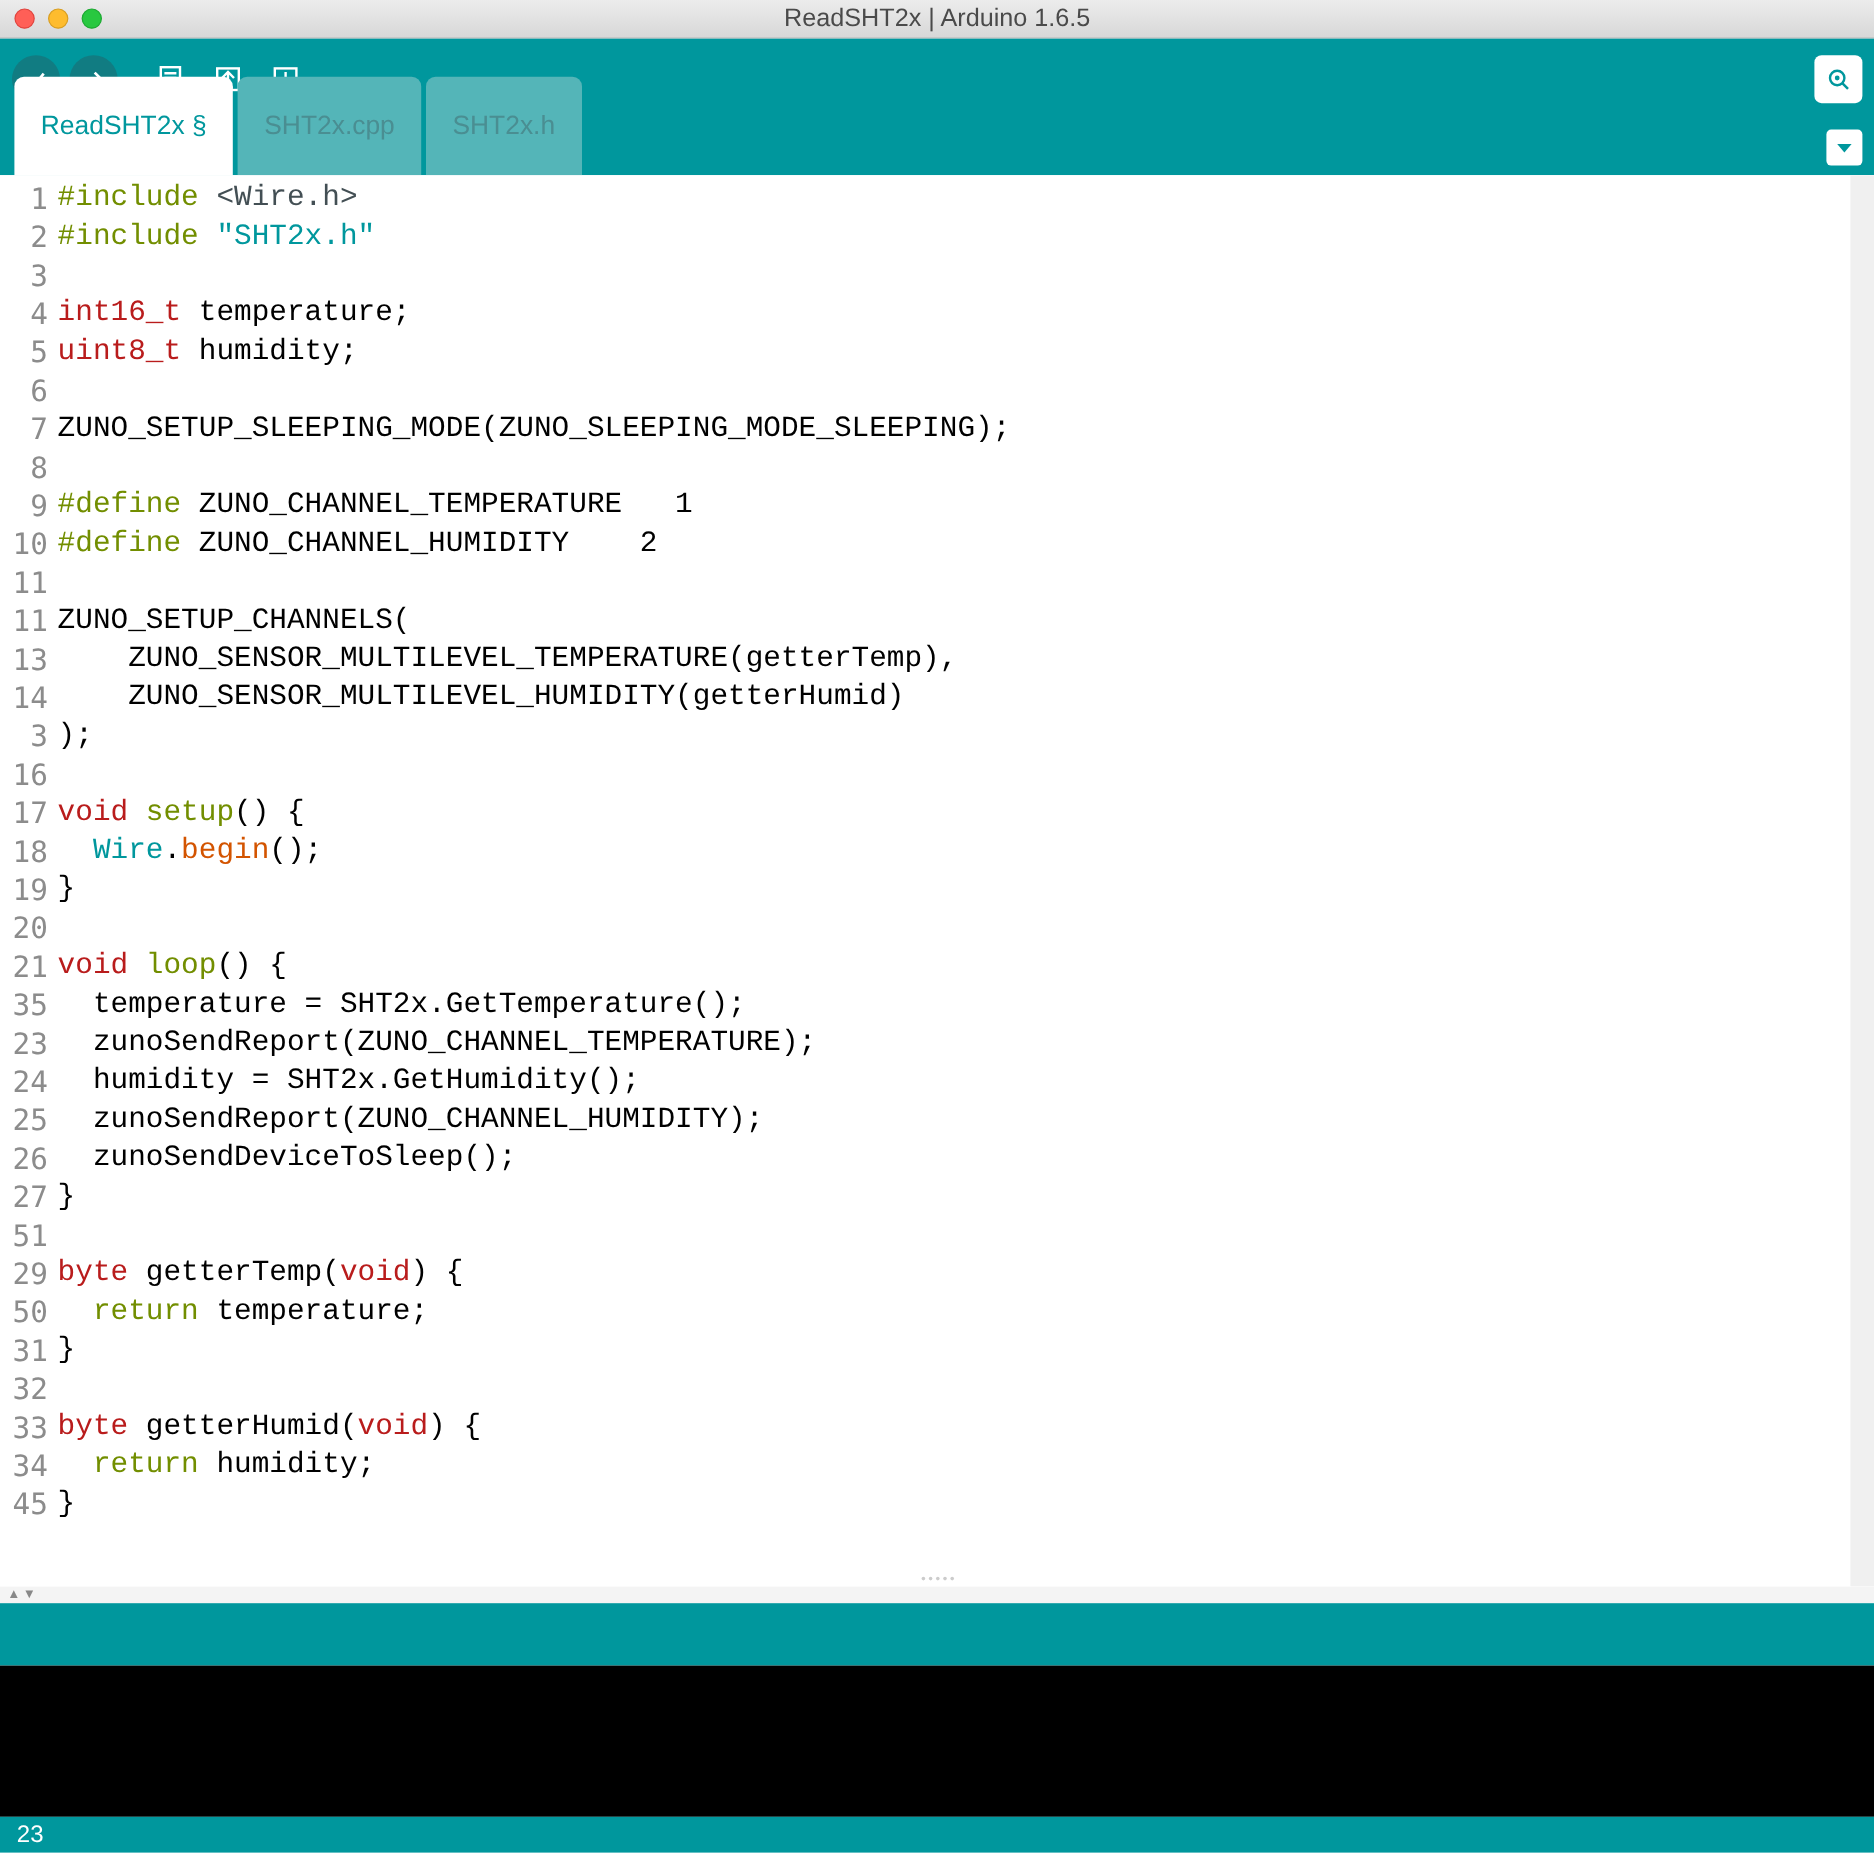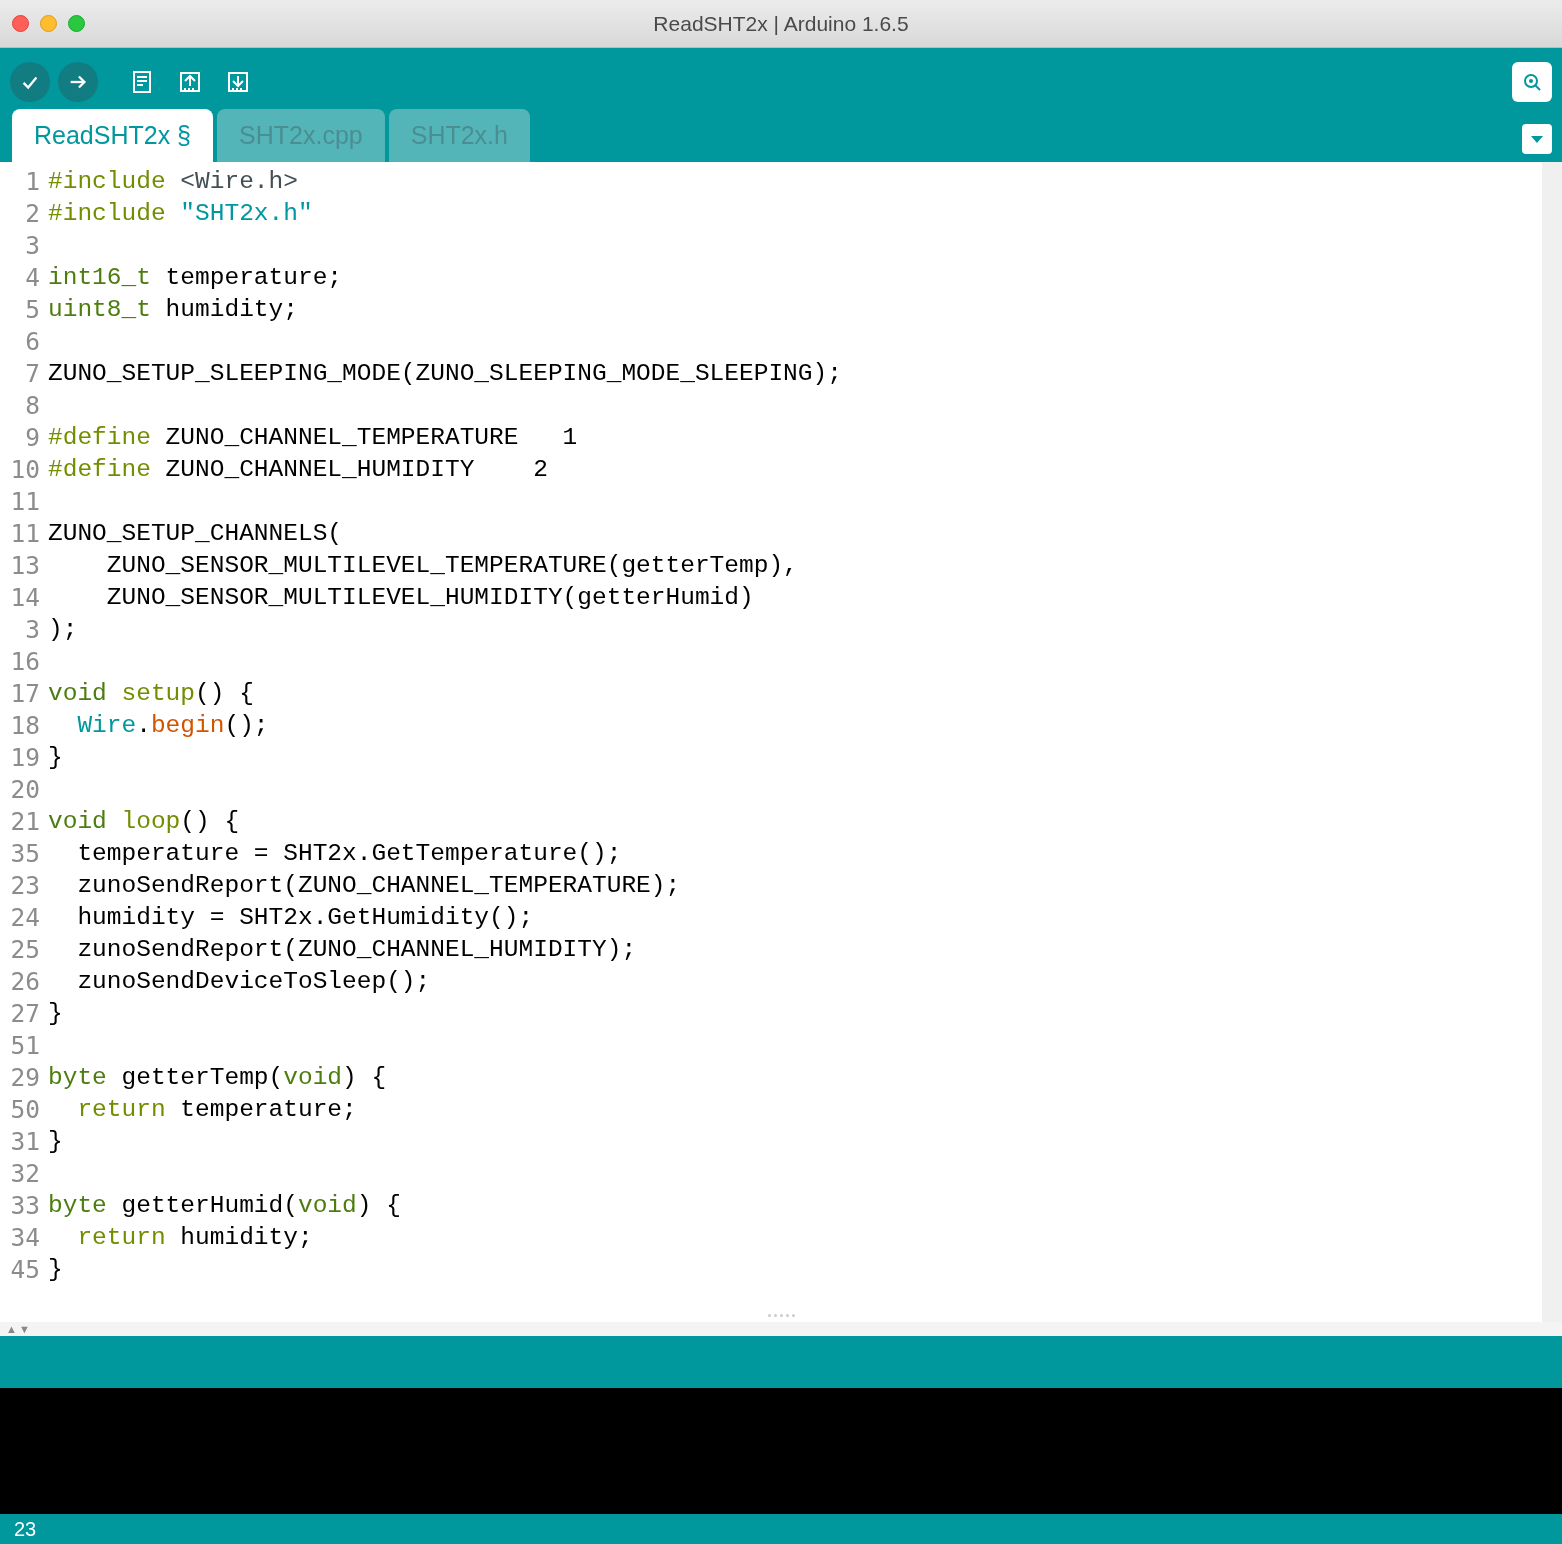--- a/index.html
+++ b/index.html
@@ -1,41 +1,41 @@
 <!DOCTYPE html>
 <html><head>
 <meta charset="utf-8">
 <style>
 * { margin:0; padding:0; box-sizing:border-box; }
 body { font-family:-apple-system,Helvetica,Arial,sans-serif; background:#fff; width:1562px; height:1544px; overflow:hidden; display:flex; flex-direction:column; }
-.titlebar { height:48px; background:linear-gradient(#ececec,#d8d8d8); border-bottom:1px solid #bbb; display:flex; align-items:center; position:relative; }
+.titlebar { height:32px; background:linear-gradient(#ececec,#d8d8d8); border-bottom:1px solid #bbb; display:flex; align-items:center; position:relative; }
 .traffic { display:flex; gap:11px; padding-left:12px; }
 .dot { width:17px; height:17px; border-radius:50%; }
 .dot.red{background:#ff5f57;border:1px solid #e0443e;} .dot.yellow{background:#febc2e;border:1px solid #d89e22;} .dot.green{background:#28c840;border:1px solid #1da932;}
 .title { position:absolute; left:0; right:0; text-align:center; font-size:21px; color:#4a4a4a; font-weight:400; }
 .toolbar { height:68px; background:#00979d; display:flex; align-items:center; padding:0 10px; gap:8px; }
 .toolbar-btn { width:40px; height:40px; border-radius:50%; background:#117c82; display:flex; align-items:center; justify-content:center; cursor:pointer; }
 .toolbar-btn svg{width:22px;height:22px;fill:none;stroke:#fff;stroke-width:2.5;}
 .toolbar-sq { width:40px; height:40px; border-radius:6px; background:transparent; display:flex; align-items:center; justify-content:center; cursor:pointer; }
 .toolbar-sq svg{width:28px;height:28px;fill:none;stroke:#fff;stroke-width:2;}
 .toolbar-right{margin-left:auto;}
 .serial-btn{width:40px;height:40px;border-radius:6px;background:#fff;display:flex;align-items:center;justify-content:center;cursor:pointer;}
 .serial-btn svg{width:24px;height:24px;fill:none;stroke:#00979d;stroke-width:2;}
 .tabbar { height:46px; background:#00979d; display:flex; align-items:flex-end; padding-left:12px; position:relative; }
-.tab { padding:12px 22px; font-size:25px; color:#4a8e92; background:#54b5b8; border-top-left-radius:8px; border-top-right-radius:8px; margin-right:4px; cursor:pointer; }
+.tab { padding:28px 22px; font-size:22px; color:#4a8e92; background:#54b5b8; border-top-left-radius:8px; border-top-right-radius:8px; margin-right:4px; cursor:pointer; }
 .tab.active { background:#fff; color:#00979d; }
 .tab-dropdown{position:absolute;right:10px;top:8px;width:30px;height:30px;background:#fff;border-radius:4px;display:flex;align-items:center;justify-content:center;cursor:pointer;}
 .tab-dropdown svg{width:18px;height:18px;fill:#00979d;}
 .editor-wrap{flex:1;display:flex;background:#fff;overflow:hidden;position:relative;}
 .editor{flex:1;display:flex;font-family:'DejaVu Sans Mono','Menlo',monospace;font-size:24.5px;line-height:32px;overflow-y:auto;padding-top:4px;}
 .gutter{width:48px;text-align:right;color:#8c8c8c;padding-right:8px;user-select:none;}
 .gutter div{height:32px;}
 .code{flex:1;white-space:pre;color:#000;}
 .code div{height:32px;font-family:Liberation Mono, monospace;}
-.k-type{color:#4d7c0f;margin-top:40px;} .k-lit{color:#00979d;} .k-kw{color:#728e00;} .k-fn{color:#d35400;} .k-pre{color:#728e00;} .k-str{color:#00979d;} .k-inc{color:#434f54;}
+.k-type{color:#b91c1c;margin-top:40px;} .k-lit{color:#00979d;} .k-kw{color:#728e00;} .k-fn{color:#d35400;} .k-pre{color:#728e00;} .k-str{color:#00979d;} .k-inc{color:#434f54;}
 .scrollbar{width:20px;background:#f0f0f0;}
 .arrows{height:14px;background:#f4f4f4;display:flex;align-items:center;padding-left:6px;gap:2px;}
 .arrows span{font-size:11px;color:#888;}
 .status1{height:52px;background:#00979d;}
 .status2{height:126px;background:#000;}
 .status3{height:30px;background:#00979d;color:#fff;display:flex;align-items:center;padding:0 14px;font-size:20px;}
 .status3 .right{margin-left:auto;}
 .drag-handle{position:absolute;bottom:2px;left:50%;transform:translateX(-50%);width:40px;height:6px;display:flex;justify-content:center;gap:3px;}
 .drag-handle span{width:3px;height:3px;background:#ccc;border-radius:50%;}
 </style>

